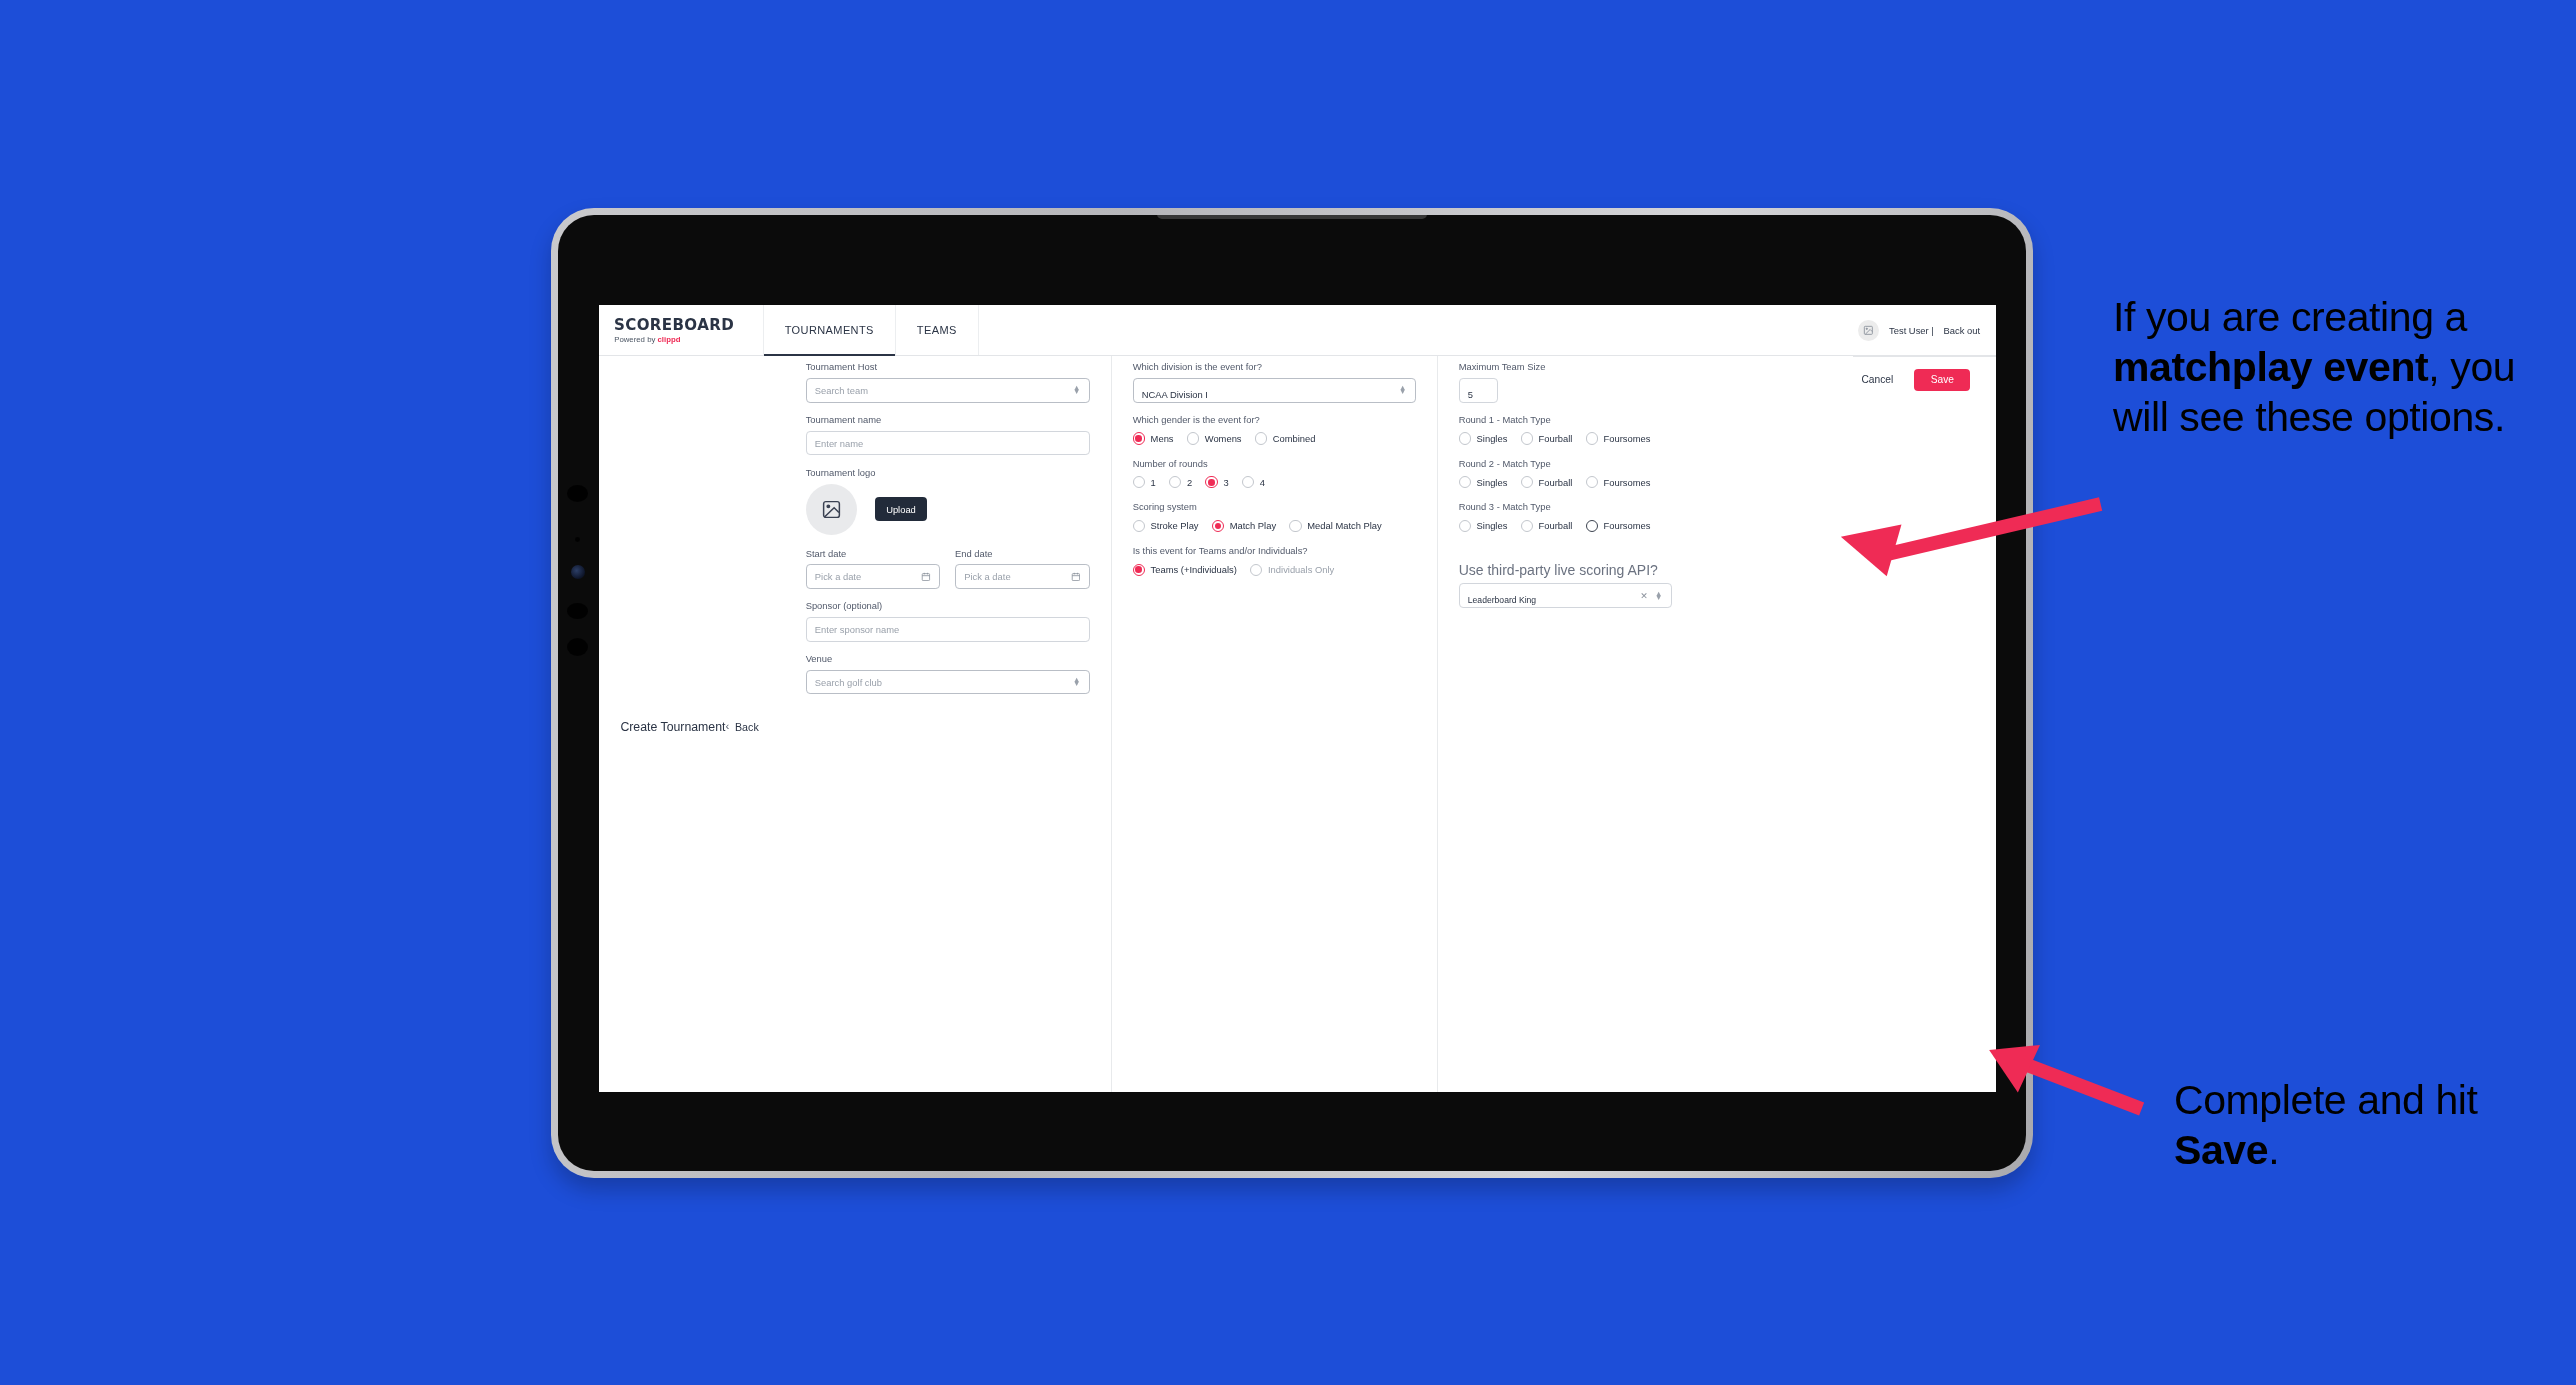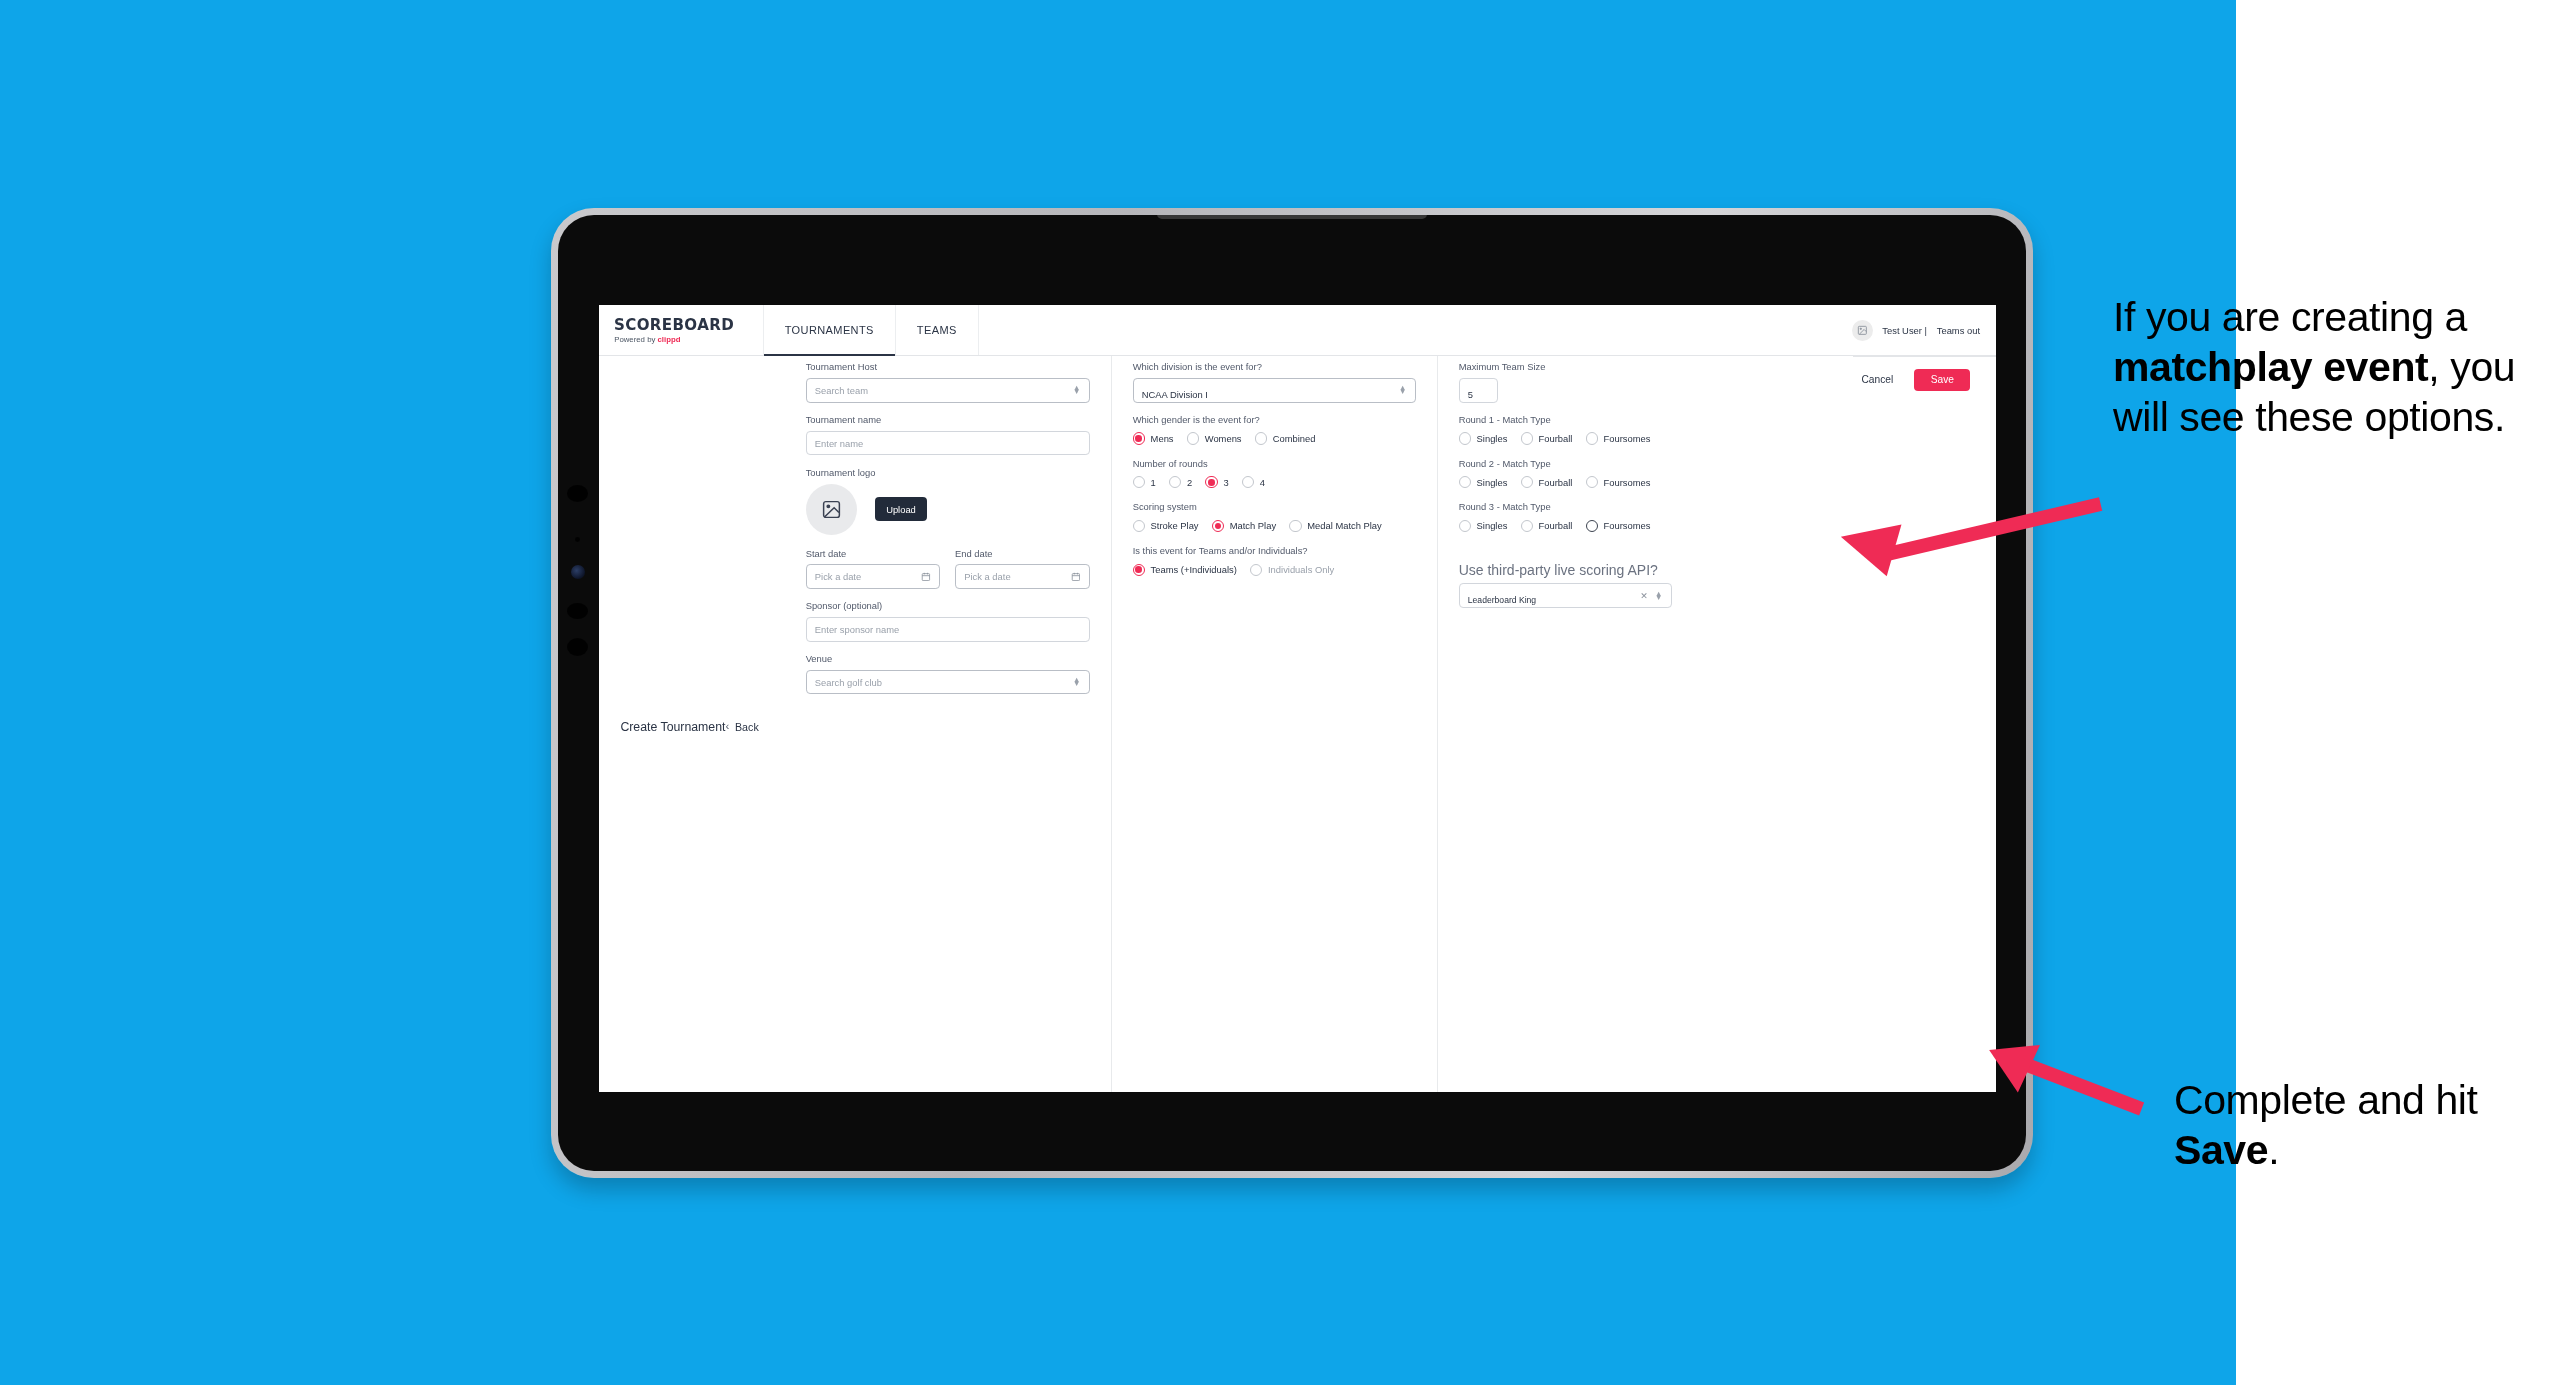--- a/index.html
+++ b/index.html
@@ -2,21 +2,21 @@
 <html style="font-size:13px"><head>
 <meta charset="utf-8">
 <style>
   * { box-sizing: border-box; margin: 0; padding: 0; }
   html, body {
     width: 2576px; height: 1386px;
     background: #ffffff;
     font-family: "Liberation Sans", sans-serif;
     overflow: hidden;
   }
-  .stage { position: relative; width: 2236px; height: 1386px; background:#0ea5e9; }
+  .stage { position: relative; width: 2576px; height: 1386px; background:#1d4ed8; }
 
   
   .tablet {
     position: absolute;
     left: 551px; top: 208px;
     width: 1482px; height: 970px;
     background: linear-gradient(100deg,#c9c9cc 0%, #b6b6ba 35%, #d5d5d8 70%, #a9a9ad 100%);
     border-radius: 43px;
     box-shadow: 0 11.5px 21px rgba(0,0,0,0.22);
     padding: 7.4px;
@@ -239,21 +239,21 @@
           </div>
           <div class="nav-right">
             <div class="avatar">
               <svg viewBox="0 0 24 24" fill="none" stroke="#8b929c" stroke-width="2">
                 <rect x="3" y="3" width="18" height="18" rx="2"></rect>
                   <circle cx="8.5" cy="8.5" r="1.5" fill="#8b929c"></circle>
                   <path d="M21 15l-5-5L5 21"></path>
               </svg>
             </div>
             <div class="user-name">Test User |</div>
-            <div class="sign-out">Teams out</div>
+            <div class="sign-out">Back out</div>
           </div>
         </div>
 
         <div class="page-body">
           <div class="page-head">
             <div class="page-title">Create Tournament</div>
             <div class="back-btn">
               <span class="chev">‹</span>
               <span>Back</span>
             </div>

